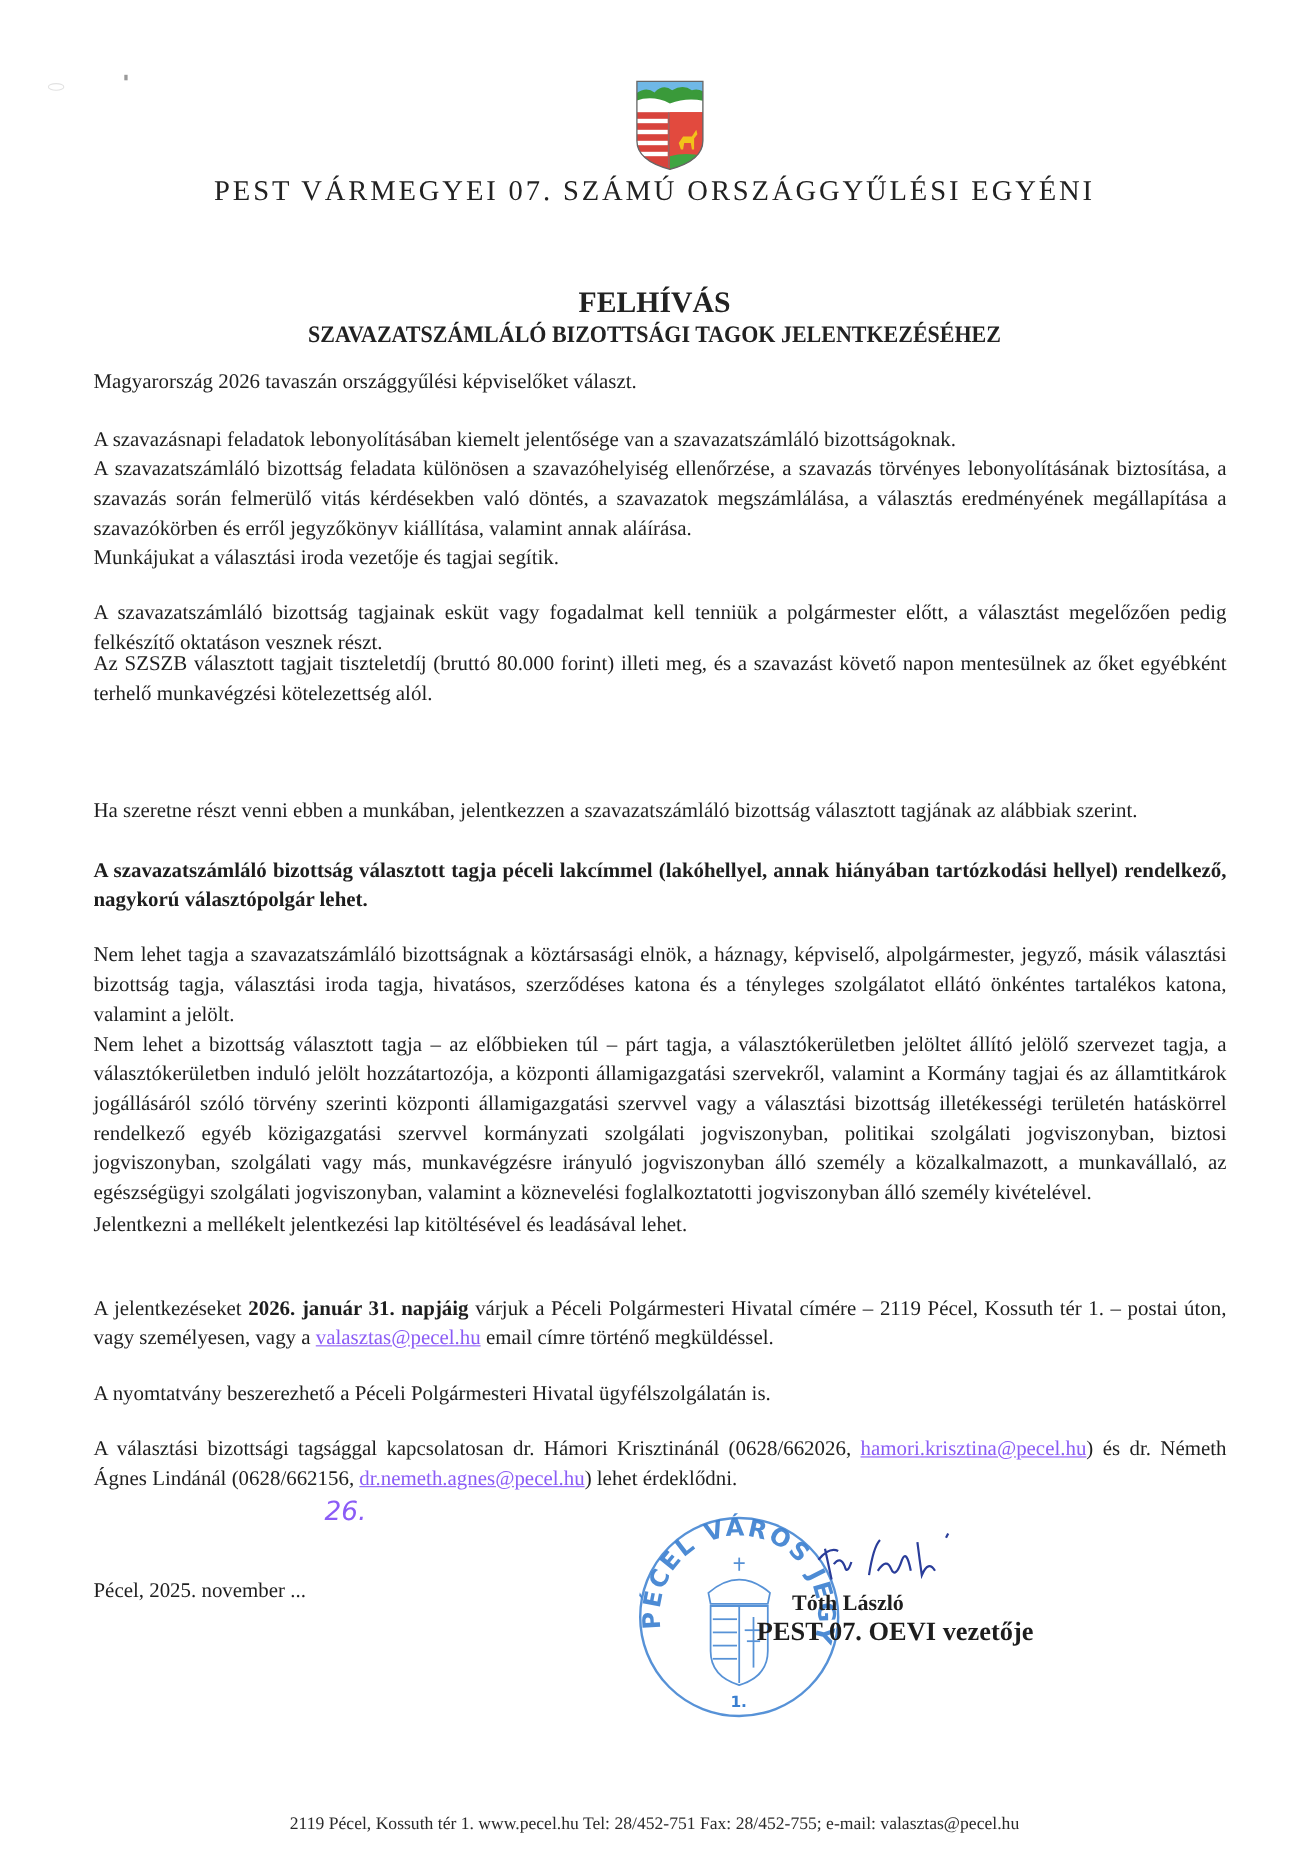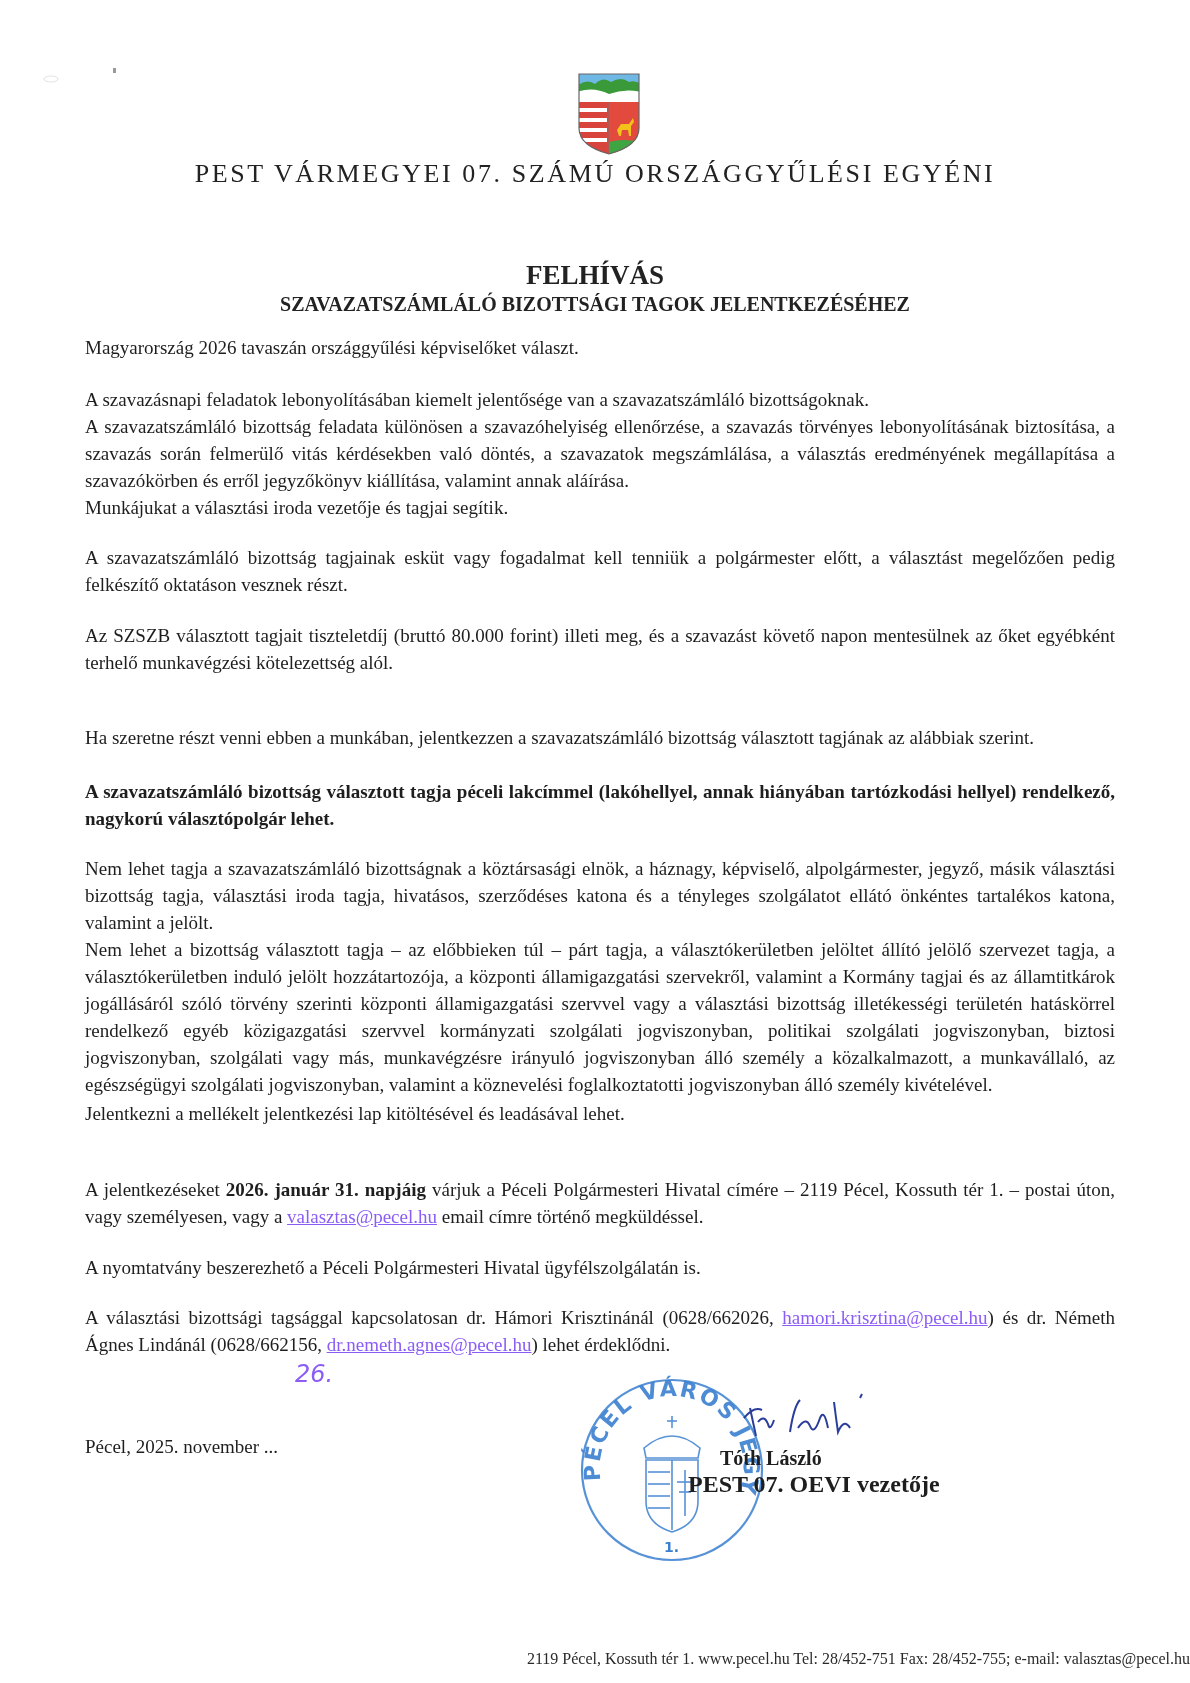--- a/index.html
+++ b/index.html
@@ -110,21 +110,21 @@
       font-weight: bold;
       font-size: 24px;
       line-height: 24px;
       color: #1e1e1e;
     }
 
     .footer {
       position: absolute;
       left: 0; width: 1190px;
       top: 1650px;
-      text-align: right;
+      text-align: center;
       font-size: 16px;
       color: #2a2a2a;
     }
 
     .scan-speck { position: absolute; }
   </style>
 </head>
 <body>
 
 <div class="page">
@@ -173,21 +173,21 @@
   <div class="body-text" style="top:386px">
     <p style="text-align:left">A szavazásnapi feladatok lebonyolításában kiemelt jelentősége van a szavazatszámláló bizottságoknak.</p>
     <p>A szavazatszámláló bizottság feladata különösen a szavazóhelyiség ellenőrzése, a szavazás törvényes lebonyolításának biztosítása, a szavazás során felmerülő vitás kérdésekben való döntés, a szavazatok megszámlálása, a választás eredményének megállapítása a szavazókörben és erről jegyzőkönyv kiállítása, valamint annak aláírása.</p>
     <p>Munkájukat a választási iroda vezetője és tagjai segítik.</p>
   </div>
 
   <div class="body-text" style="top:544px">
     <p>A szavazatszámláló bizottság tagjainak esküt vagy fogadalmat kell tenniük a polgármester előtt, a választást megelőzően pedig felkészítő oktatáson vesznek részt.</p>
   </div>
 
-  <div class="body-text" style="top:622px">
+  <div class="body-text" style="top:590px">
     <p>Az SZSZB választott tagjait tiszteletdíj (bruttó 80.000 forint) illeti meg, és a szavazást követő napon mentesülnek az őket egyébként terhelő munkavégzési kötelezettség alól.</p>
   </div>
 
   <div class="body-text" style="top:724px">
     <p>Ha szeretne részt venni ebben a munkában, jelentkezzen a szavazatszámláló bizottság választott tagjának az alábbiak szerint.</p>
   </div>
 
   <div class="body-text bold" style="top:778px">
     <p>A szavazatszámláló bizottság választott tagja péceli lakcímmel (lakóhellyel, annak hiányában tartózkodási hellyel) rendelkező, nagykorú választópolgár lehet.</p>
   </div>

